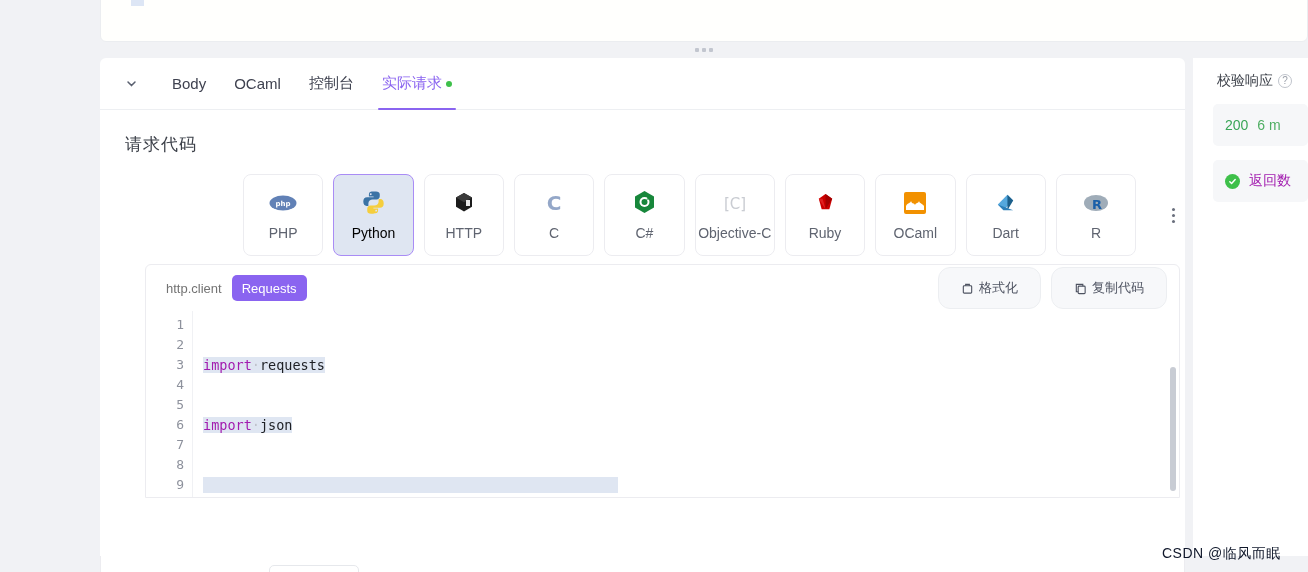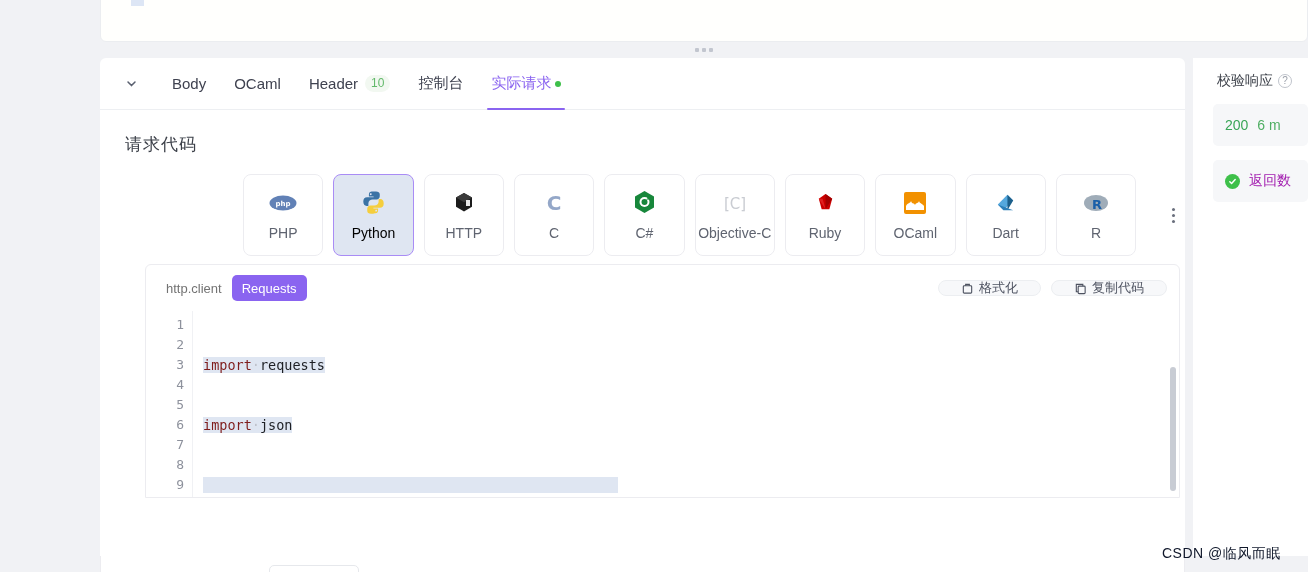--- a/index.html
+++ b/index.html
@@ -152,21 +152,21 @@
   .seg {
     height: 26px; padding: 0 10px;
     display: flex; align-items: center;
     font-size: 13px; color: #737373;
     border-radius: 5px; cursor: pointer;
     white-space: nowrap;
   }
   .seg.on { background: #8a64f0; color: #fff; }
   .spacer { flex: 1; }
   .actbtn {
-    height: 16px; padding: 0 22px;
+    height: 42px; padding: 0 22px;
     display: flex; align-items: center; gap: 5px;
     border: 1px solid #eceef1;
     background: #f7f8fa;
     border-radius: 12px;
     font-size: 13px; color: #4e5361;
     cursor: pointer; margin-left: 10px;
     white-space: nowrap;
   }
   .actbtn svg { display: block; }
 
@@ -190,21 +190,21 @@
   .gutter div { height: 20px; padding-right: 8px; }
   .codelines {
     position: absolute; left: 46px; top: 0; right: 14px; bottom: 0;
     padding-top: 4px;
     border-left: 1px solid #f0f1f4;
     padding-left: 10px;
     white-space: pre;
   }
   .codelines .ln { height: 20px; }
   .sel { background: #dfe6f2; }
-  .k  { color: #7f1d1d; }           
+  .k  { color: #a21caf; }           
   .n  { color: #1d1f24; }           
   .ws { color: #bfc3cc; }
 
   
   .vscroll {
     position: absolute; right: 3px; top: 56px;
     width: 6px; height: 124px;
     background: #c8ccd4; border-radius: 4px;
     cursor: pointer;
   }
@@ -303,24 +303,20 @@
       </span>
 
       <div class="tab">
         <span>Body</span>
       </div>
 
       <div class="tab">
         <span>OCaml</span>
       </div>
 
-      <div class="tab">
-        <span>Header</span>
-        <span class="badge">10</span>
-      </div>
 
       <div class="tab cn">
         <span>控制台</span>
       </div>
 
       <div class="tab cn active">
         <span>实际请求</span>
         <span class="greendot"></span>
         <span class="ul"></span>
       </div>

